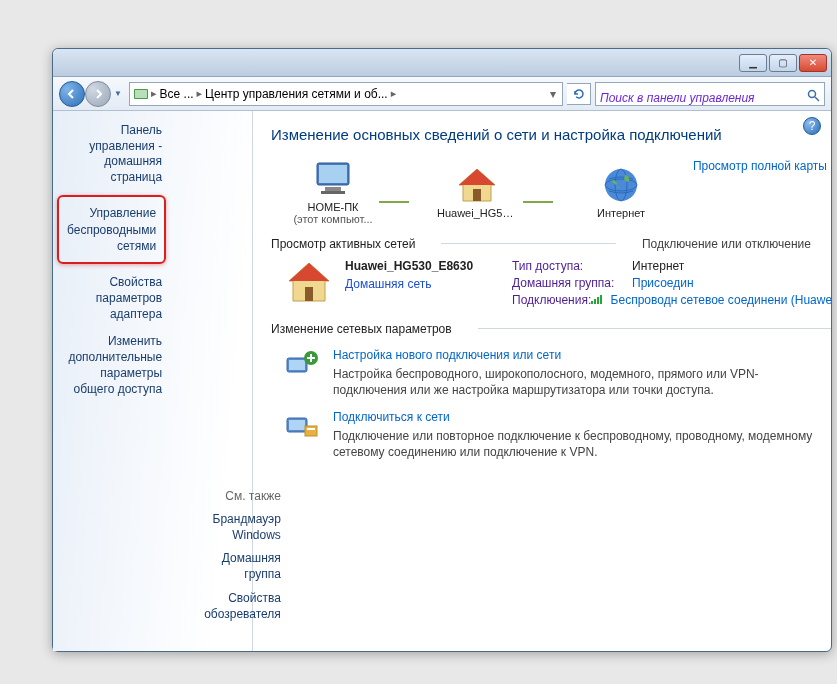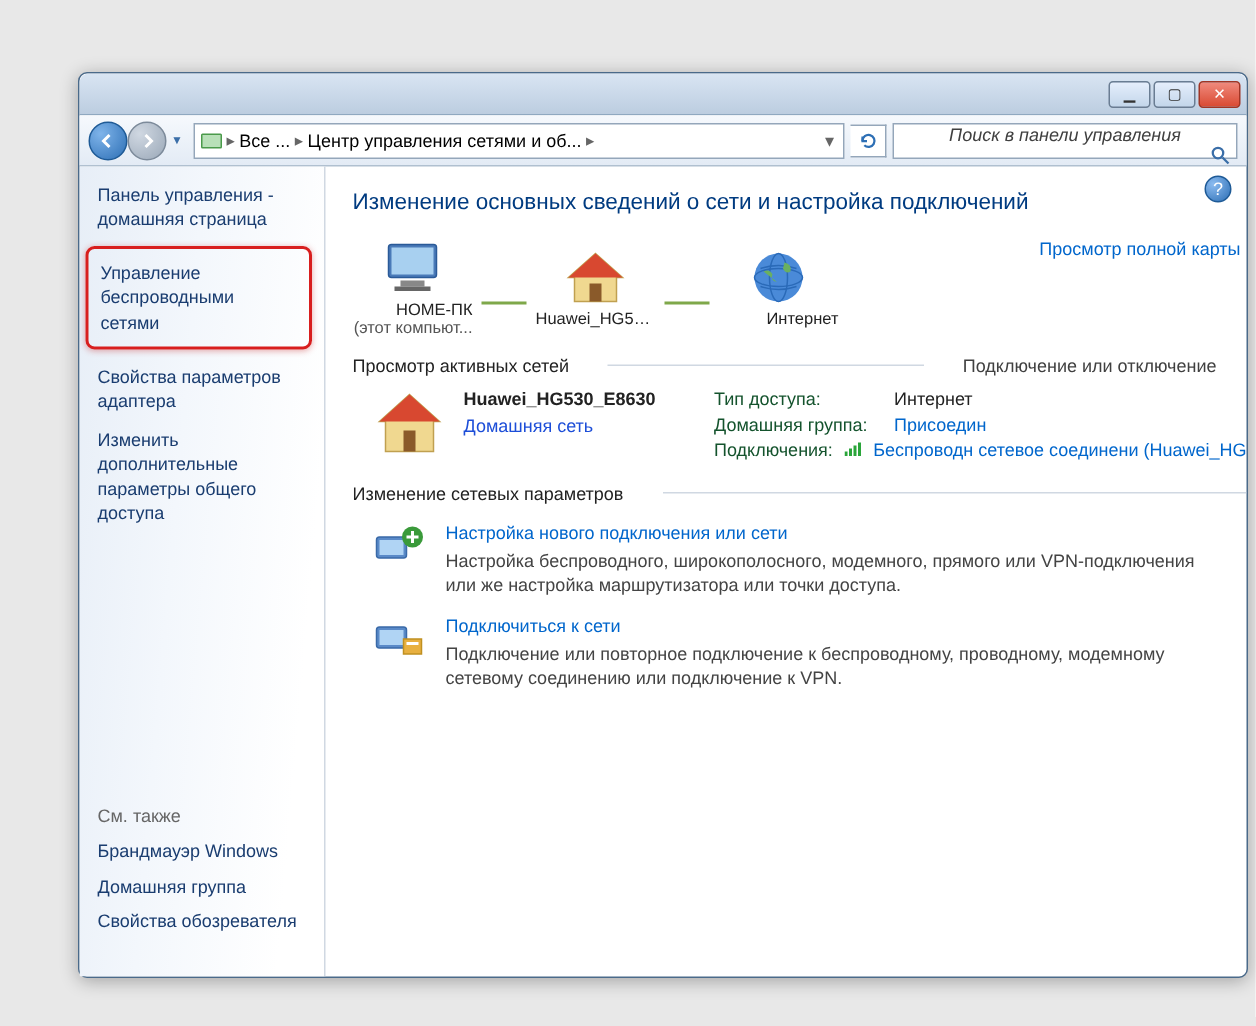--- a/index.html
+++ b/index.html
@@ -103,25 +103,24 @@
     border: 1px solid #94a6ba;
     border-left:none;
     background:#fff;
     display:flex; align-items:center; justify-content:center;
     color:#3a6ea8;
   }
   .searchbox {
     width: 230px; height: 24px;
     border: 1px solid #94a6ba;
     background:#fff;
-    display:flex; align-items:center;
+    display:flex; align-items:flex-end;
     padding: 0 4px;
-    color:#404040;
+    color:#6d28d9;
     font-style: italic;
-    flex-direction: column;
   }
   .searchbox .search-icon { margin-left:auto; color:#3a6ea8; font-size:12px; font-style:normal;}
   
   .body-split {
     flex:1;
     display:flex;
     overflow:hidden;
     position:relative;
   }
   .help-btn {
@@ -129,26 +128,27 @@
     top:6px; right:10px;
     width:18px; height:18px;
     border-radius:50%;
     background: radial-gradient(circle at 30% 30%, #8bbbf0, #2d6fb5);
     color:#fff; font-size:12px;
     display:flex; align-items:center; justify-content:center;
     border:1px solid #1e5a96;
   }
   
   .sidebar {
-    width: 164px;
+    width: 200px;
     background: linear-gradient(95deg,#e7eef7 0%, #f3f7fc 40%, #ffffff 85%);
     border-right: 1px solid #d0d8e2;
     padding: 8px 0;
     display:flex;
-    flex-direction:column;
+    flex-direction:row;
+    text-align:right;
   }
   .sidebar-top { padding: 4px 12px; }
   .sb-head {
     color:#1a3d70;
     font-size:12px;
     line-height:1.3;
     margin-bottom:10px;
     cursor:pointer;
   }
   .sb-link {
@@ -162,20 +162,21 @@
     border: 2px solid #d81e1e;
     border-radius: 6px;
     padding: 8px 8px;
     margin-left:-8px;
     margin-right:-4px;
     box-shadow: 0 1px 4px rgba(200,40,40,0.4);
   }
   .sb-bottom {
     margin-top:auto;
     padding: 8px 12px 14px 12px;
+    margin-left: 18px;
   }
   .sb-sub-title { color:#666; font-size:12px; margin-bottom:8px;}
   .sb-bottom .sb-link { margin:7px 0; }
   
   .main {
     flex:1;
     padding: 10px 0 10px 18px;
     overflow:hidden;
     color:#222;
   }
@@ -191,21 +192,22 @@
     gap: 8px;
     margin-bottom:4px;
   }
   .map-nodes {
     display:flex;
     align-items:center;
     gap: 6px;
   }
   .node {
     width: 80px;
-    text-align:right;
+    text-align:center;
+    margin-left:22px;
   }
   .node-icon {
     width:44px; height:40px;
     margin: 0 auto 2px auto;
     display:flex; align-items:center; justify-content:center;
   }
   .node-label { font-size:11px; color:#222; white-space:nowrap; overflow:hidden; text-overflow:ellipsis;}
   .node-sublabel { font-size:11px; color:#555; white-space:nowrap; }
   .map-line {
     width: 30px; height:2px; background:#7fa84a;
@@ -240,21 +242,21 @@
   }
   .net-info { flex:0 0 155px; }
   .net-name { font-weight:bold; font-size:12px; }
   .net-type { color:#1d4ed8; font-size:12px; cursor:pointer; margin-top:4px;}
   .net-props {
     flex:1;
     font-size:12px;
     overflow:hidden;
   }
   .prop-row { display:flex; margin-bottom:3px;}
-  .prop-label { width:120px; color:#14532d;}
+  .prop-label { width:120px; color:#4c1d95;}
   .prop-val { color:#222;}
   .prop-val.link { color:#0066cc; cursor:pointer; white-space:nowrap;}
   .prop-val .wifi-icon { color:#2aa53a; margin-right:4px;}
   .net-settings-list { margin-top:6px; margin-left:14px;}
   .ns-item {
     display:flex;
     gap:12px;
     margin: 12px 0;
     align-items:flex-start;
   }

